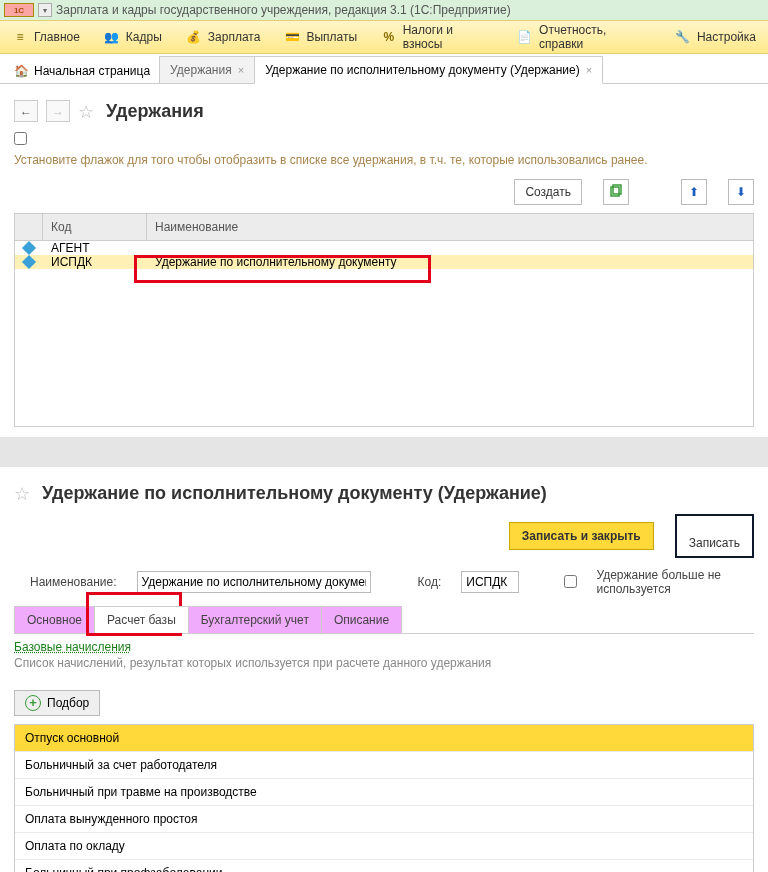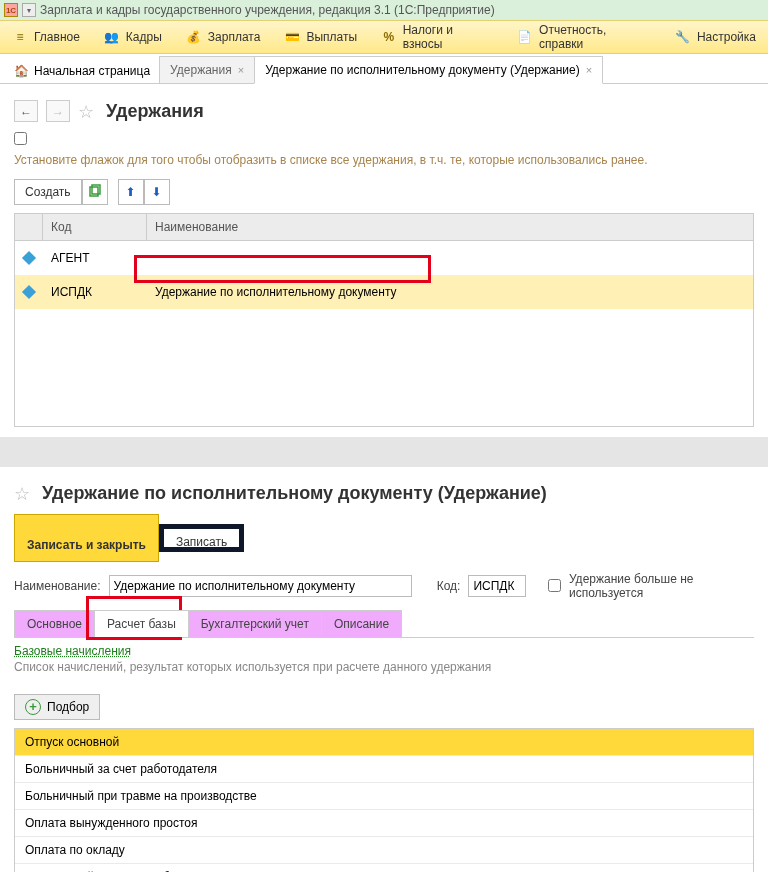--- a/index.html
+++ b/index.html
@@ -1,58 +1,58 @@
 <!DOCTYPE html>
 <html><head>
 <meta charset="utf-8">
 <style>
   * { box-sizing: border-box; margin: 0; padding: 0; font-family: Arial, sans-serif; font-size: 12px; }
   body { background: #fff; width: 768px; }
   .title-bar { background: #daf0db; height: 20px; display: flex; align-items: center; padding: 0 4px; gap: 4px; font-size: 10px; color: #555; }
-  .tb-logo { width: 14px; height: 14px; background: #fca5a5; border: 1px solid #aa8800; display: flex; align-items: center; justify-content: center; font-size: 8px; color: #aa4400; font-weight: bold; }
+  .tb-logo { width: 30px; height: 14px; background: #fca5a5; border: 1px solid #aa8800; display: flex; align-items: center; justify-content: center; font-size: 8px; color: #aa4400; font-weight: bold; }
   .tb-drop { width: 14px; height: 14px; border: 1px solid #aaa; display: flex; align-items: center; justify-content: center; font-size: 8px; color: #666; background: #eee;}
   .main-nav { background: #ffefa3; background: linear-gradient(#fff5c9,#ffe98a); height: 34px; display: flex; align-items: center; border-top: 1px solid #e5d070; border-bottom: 1px solid #e5d070; }
   .main-nav-item { display: flex; align-items: center; gap: 6px; padding: 0 12px; height: 100%; color: #333; cursor: pointer; }
   .nav-icon { width: 16px; height: 16px; color: #8a6d00; display: flex; align-items: center; justify-content: center; font-weight: bold; }
   .tabs-row { background: #fff; height: 30px; display: flex; align-items: flex-end; border-bottom: 1px solid #ccc; padding-left: 4px; }
   .tab { border: 1px solid #ccc; border-bottom: 1px solid #fff; padding: 6px 10px; display: flex; align-items: center; gap: 6px; margin-right: -1px; background: #fff; position: relative; top: 1px; cursor: pointer; }
   .tab.inactive { background: #f2f2f2; border-bottom: 1px solid #ccc; color: #666;}
   .tab.home { border: none; background: transparent; }
   .tab .close { font-size: 11px; color: #999; cursor: pointer; }
   .home-icon { width: 14px; height: 14px; color: #666; }
   .section { padding: 10px 14px; }
   .toolbar-row { display: flex; align-items: center; gap: 8px; margin: 6px 0 10px; }
   .btn-nav { width: 24px; height: 22px; border: 1px solid #ccc; background: #f9f9f9; display: flex; align-items: center; justify-content: center; color: #555; font-size: 12px; cursor: pointer; }
   .btn-nav.disabled { color: #bbb; }
   .star-icon { width: 20px; height: 20px; color: #bbb; font-size: 18px; }
   .h1 { font-size: 18px; font-weight: bold; color: #333; }
   .checkbox-row { display: flex; align-items: center; gap: 6px; margin: 8px 0; color: #333;}
   .hint { color: #a8844c; line-height: 1.3; margin-bottom: 10px; }
-  .cmd-bar { display: flex; align-items: center; gap: 0; margin-bottom: 8px; }
+  .cmd-bar { display: flex; align-items: center; gap: 21px; margin-bottom: 8px; justify-content: flex-end; }
   .btn { border: 1px solid #bbb; background: #fff; padding: 4px 10px; cursor: pointer; color: #333; height: 26px; display: flex; align-items: center; gap: 4px;}
   .btn-icon { width: 26px; padding: 0; justify-content: center;}
   .spacer6 { width: 10px; }
   .grid { border: 1px solid #ccc; }
   .grid-head { background: #ececec; display: flex; border-bottom: 1px solid #ccc; }
   .gh-cell { padding: 6px 8px; color: #555; border-right: 1px solid #ccc; }
   .gh-cell:last-child { border-right: none;}
   .col-type { width: 28px; }
   .col-code { width: 104px; }
   .col-name { flex: 1; }
   .grid-body { min-height: 185px; background: #fff;}
-  .grid-row { display: flex; height: 34px; align-items: center;}
+  .grid-row { display: flex; height: 14px; align-items: center;}
   .grid-row.selected { background: #fff1b6; }
   .gr-cell { padding: 4px 8px; border-right: 1px solid transparent; }
   .diamond { width: 10px; height: 10px; background: #3aa0d8; transform: rotate(45deg); }
   .highlight-box { position: absolute; border: 3px solid #e2001a; pointer-events: none; }
   .wrap-rel { position: relative; }
   .gap-bar { height: 30px; background: #e5e5e5; }
-  .btn-yellow { background: #ffd93a; border: 1px solid #caa700; font-weight: bold; color: #333; padding: 23px 12px; height: 28px;}
-  .btn-white { background: #fff; border: 5px solid #0f172a; padding: 6px 12px; height: 28px; color: #333;}
-  .form-row { display: flex; align-items: center; gap: 8px; margin: 10px 0;}
+  .btn-yellow { background: #ffd93a; border: 1px solid #caa700; font-weight: bold; color: #333; padding: 6px 12px; height: 28px;}
+  .btn-white { background: #fff; border: 2px solid #0f172a; padding: 20px 12px; height: 28px; color: #333;}
+  .form-row { display: flex; align-items: center; gap: 20px; margin: 10px 16px;}
   .lbl { color: #444; }
   .text-input { height: 22px; border: 1px solid #bbb; padding: 2px 4px; background: #fff; }
   .inner-tabs { display: flex; border-bottom: 1px solid #ccc; position: relative;}
   .inner-tab { padding: 6px 12px; border: 1px solid #ccc; border-bottom: none; background: #f0abfc; margin-right: -1px; cursor: pointer; color: #444;}
   .inner-tab.active { background: #fff; position: relative; z-index: 2;}
   .inner-cnt { border: 1px solid #ccc; border-top: none; padding: 8px;}
   .link-green { color: #1a7f1a; text-decoration: underline dotted; cursor: pointer; display: inline-block; margin-bottom: 2px;}
   .sub-hint { color: #888; margin-bottom: 20px;}
   .btn-podbor { display: inline-flex; align-items: center; gap: 6px; border: 1px solid #bbb; padding: 4px 10px; cursor: pointer; margin-bottom: 8px; height: 26px;}
   .plus-icon { width: 16px; height: 16px; border-radius: 50%; border: 1px solid #3a9a3a; color: #3a9a3a; display: flex; align-items: center; justify-content: center; font-weight: bold; line-height: 1; font-size: 13px;}

